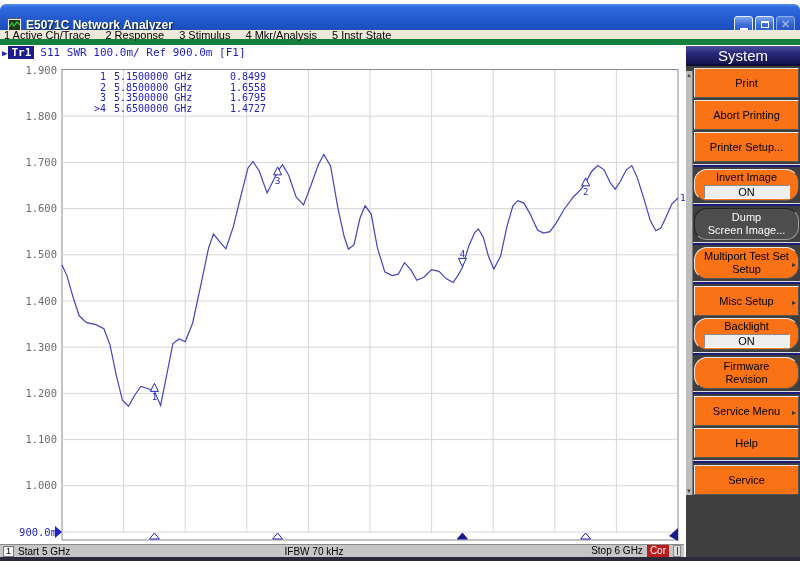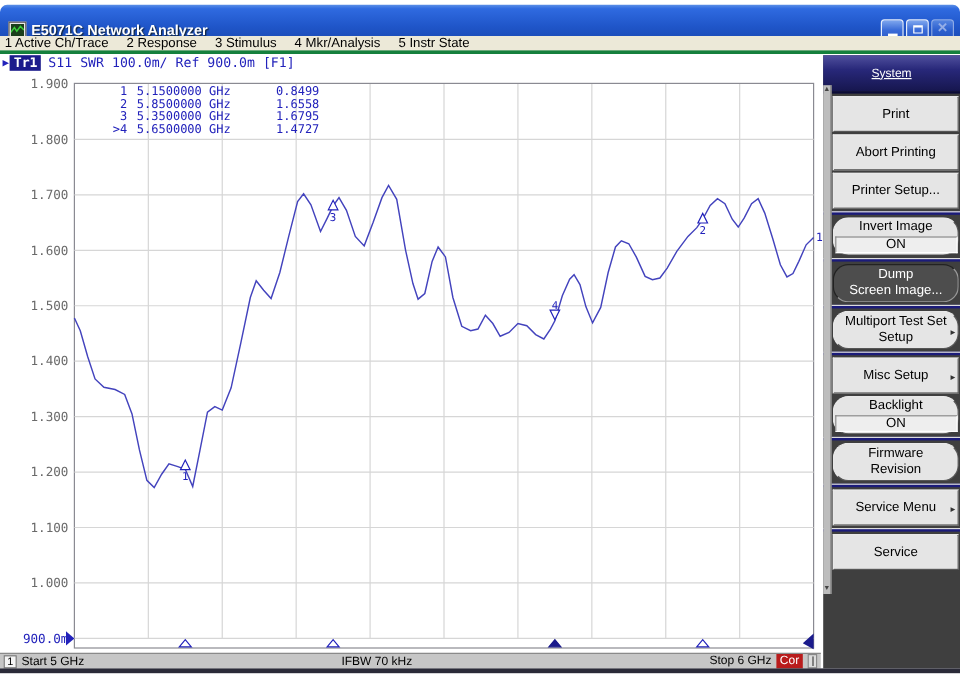--- a/index.html
+++ b/index.html
@@ -18,21 +18,21 @@
   .tb-btn { width:19px; height:18px; border:1px solid #e6eefc; border-radius:3px;
     background:linear-gradient(180deg,#7fa7ee 0%,#3a6cd8 50%,#2c5ac8 100%);
     display:flex; align-items:center; justify-content:center; }
   .tb-btn.disabled { opacity:.55; }
   .glyph-min { width:8px; height:3px; background:#fff; margin-top:9px; }
   .glyph-restore { width:8px; height:7px; border:1px solid #fff; border-top:2px solid #fff; background:transparent; }
   .glyph-close { color:#f4f6ff; font-size:11px; font-weight:bold; line-height:1; }
 
   
   .menubar { position:absolute; left:0; top:30px; width:800px; height:15px; background:#ece9d8;
-    border-bottom:3px solid #15803d; display:flex; align-items:center; padding-left:4px; }
+    border-bottom:6px solid #15803d; display:flex; align-items:center; padding-left:4px; }
   .menu-item { font-size:11px; color:#000; margin-right:15px; white-space:nowrap; }
 
   
   .content { position:absolute; left:0; top:46px; width:800px; height:511px; background:#fff; }
   .main { position:absolute; left:0; top:0; width:686px; height:511px; background:#fff; }
 
   .trace-header { position:absolute; left:2px; top:0px; height:13px; display:flex; align-items:center;
     font-family:"DejaVu Sans Mono", monospace; font-size:11px; color:#2222bb; white-space:pre; }
   .tr-arrow { color:#2222bb; font-size:9px; margin-right:1px; }
   .tr-chip { background:#1b1b8c; color:#fff; padding:0 3px; font-weight:bold; margin-right:6px; }
@@ -59,33 +59,33 @@
     display:flex; align-items:center; justify-content:center; }
   .tick-box i { display:block; width:1px; height:8px; background:#444; }
 
   
   .sidebar { position:absolute; left:686px; top:0; width:114px; height:511px; background:#3f3f3f; }
   .sb-scroll { position:absolute; left:0; top:25px; width:7px; height:424px; background:#bdbdbd;
     border-right:1px solid #7a7a7a; font-size:6px; color:#444; text-align:center; line-height:6px; }
   .sb-scroll .up { position:absolute; top:1px; left:0; right:0; }
   .sb-scroll .dn { position:absolute; bottom:1px; left:0; right:0; }
   .sb-col { position:absolute; left:0; top:0; width:114px; display:flex; flex-direction:column; }
-  .sb-header { height:32px; background:linear-gradient(180deg,#50509e 0%,#28287a 40%,#16164e 100%);
-    color:#fff; font-size:10px; display:flex; align-items:center; justify-content:center;
-    border-bottom:2px solid #0c0c38;text-decoration:underline; }
-  .sb-btn { position:relative; margin:2px 1px 0 8px; background:#e5e5e5; color:#000; font-size:11px;
+  .sb-header { height:20px; background:linear-gradient(180deg,#50509e 0%,#28287a 40%,#16164e 100%);
+    color:#fff; font-size:15px; display:flex; align-items:center; justify-content:center;
+    border-bottom:2px solid #0c0c38; }
+  .sb-btn { position:relative; margin:2px 1px 0 8px; background:#f97316; color:#000; font-size:11px;
     border-top:1px solid #e9e9e9; border-left:1px solid #e9e9e9;
     border-right:1px solid #565656; border-bottom:1px solid #565656;
     display:flex; flex-direction:column; align-items:center; justify-content:center;
     text-align:center; line-height:13px; }
   .sb-btn.h30 { height:30px; } .sb-btn.h32 { height:32px;border-radius:13px; }
   .sb-btn.pressed { background:#4d4d4d; color:#fff;
     border-top:1px solid #222; border-left:1px solid #222;
     border-right:1px solid #9a9a9a; border-bottom:1px solid #9a9a9a; }
-  .on-box { margin-top:1px; width:102px; background:#eeeeee; border:1px solid #8a8a8a;
+  .on-box { margin-top:1px; width:86px; background:#eeeeee; border:1px solid #8a8a8a;
     border-bottom-color:#fff; border-right-color:#fff; font-size:11px; line-height:12px; }
   .sb-sep { height:3px; margin:2px 0 0 0; background:#1b1b7a; border-top:1px solid #dcdcdc; }
   .sb-arrow { position:absolute; right:2px; top:50%; margin-top:-5px; font-size:8px; color:#333; }
 
   .bottom-border { position:absolute; left:0; top:557px; width:800px; height:4px; background:#2a2a38; }
 </style>
 </head>
 <body>
 
 <div class="window">
@@ -254,20 +254,23 @@
           <div class="sb-sep"></div>
           <div class="sb-btn h32">
             <div>Firmware</div>
             <div>Revision</div>
           </div>
           <div class="sb-sep"></div>
           <div class="sb-btn h30">
             <div>Service Menu</div>
             <span class="sb-arrow">▸</span>
           </div>
+          <div class="sb-btn h30">
+            <div>Help</div>
+          </div>
           <div class="sb-sep"></div>
           <div class="sb-btn h30">
             <div>Service</div>
           </div>
         </div>
       <div class="sb-scroll">
         <span class="up">▲</span>
         <span class="dn">▼</span>
       </div>
     </div>

